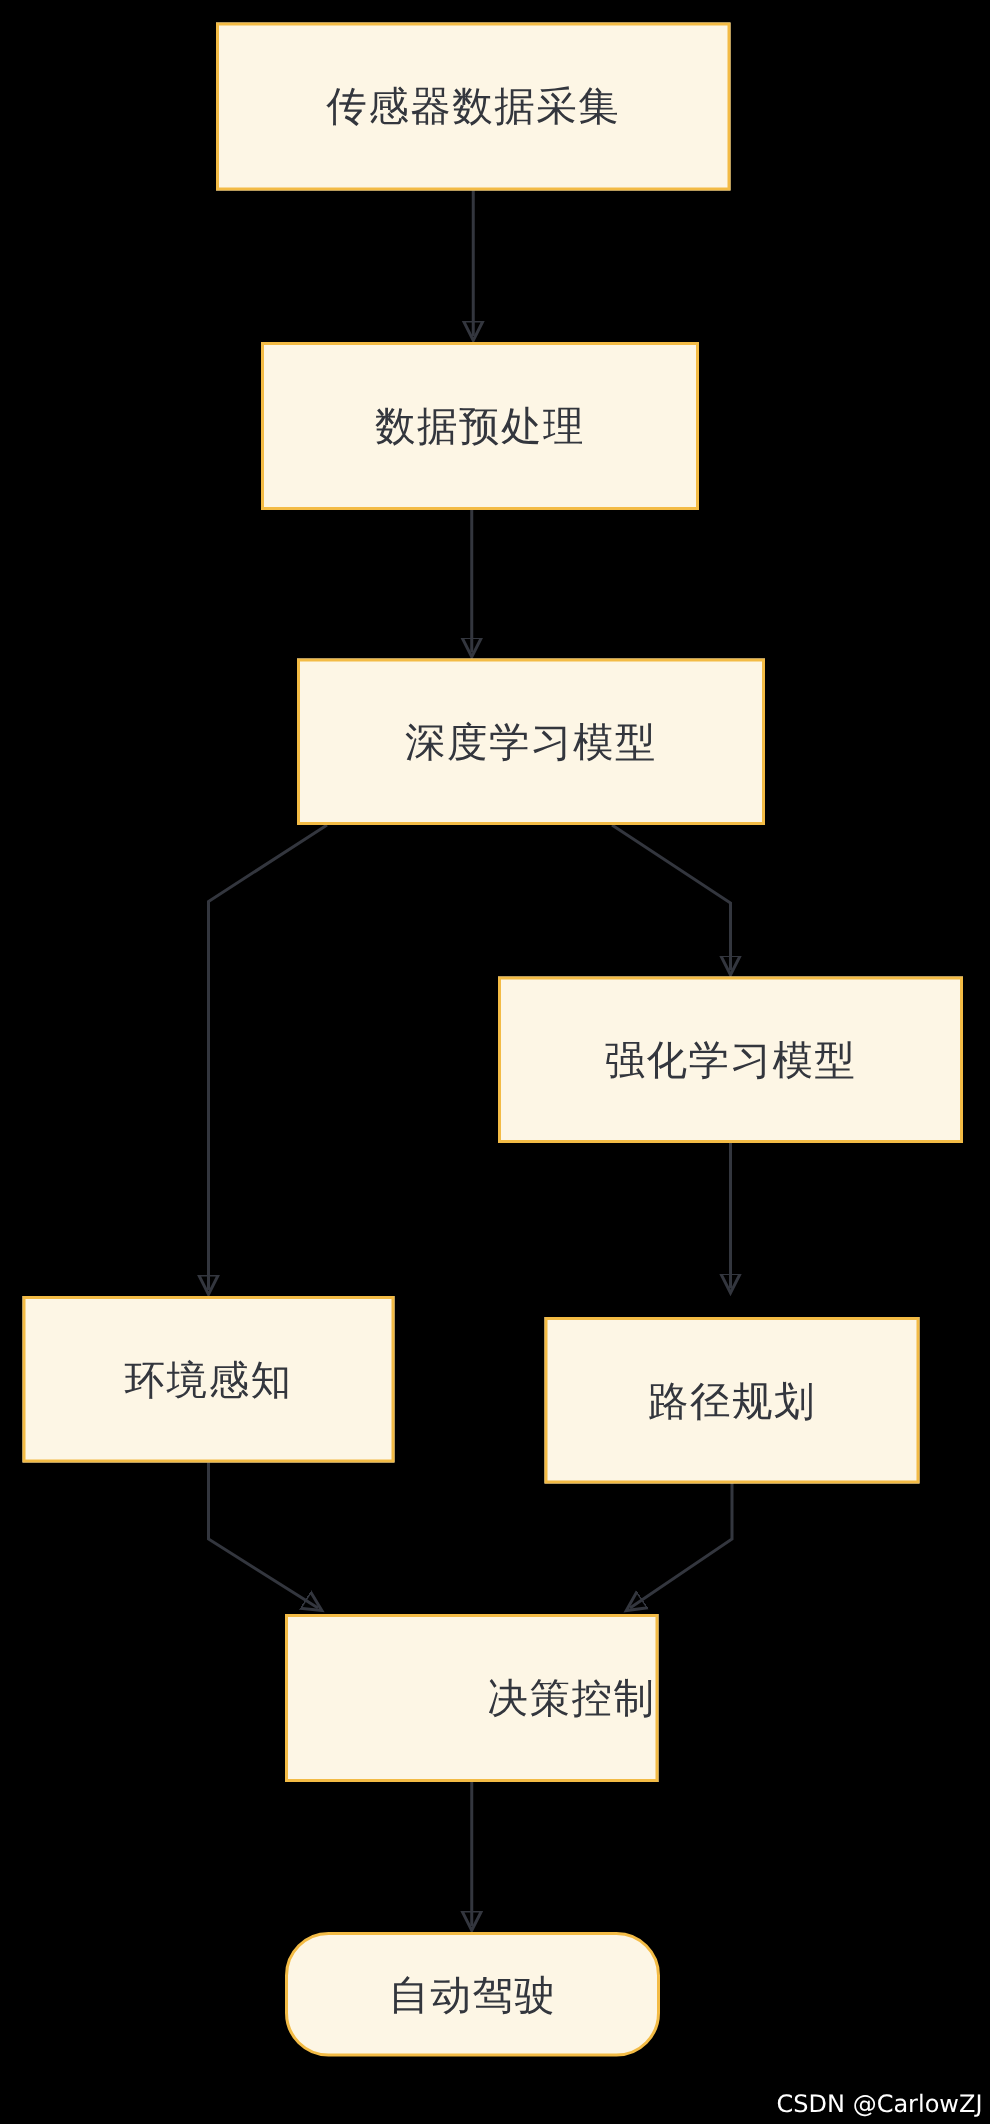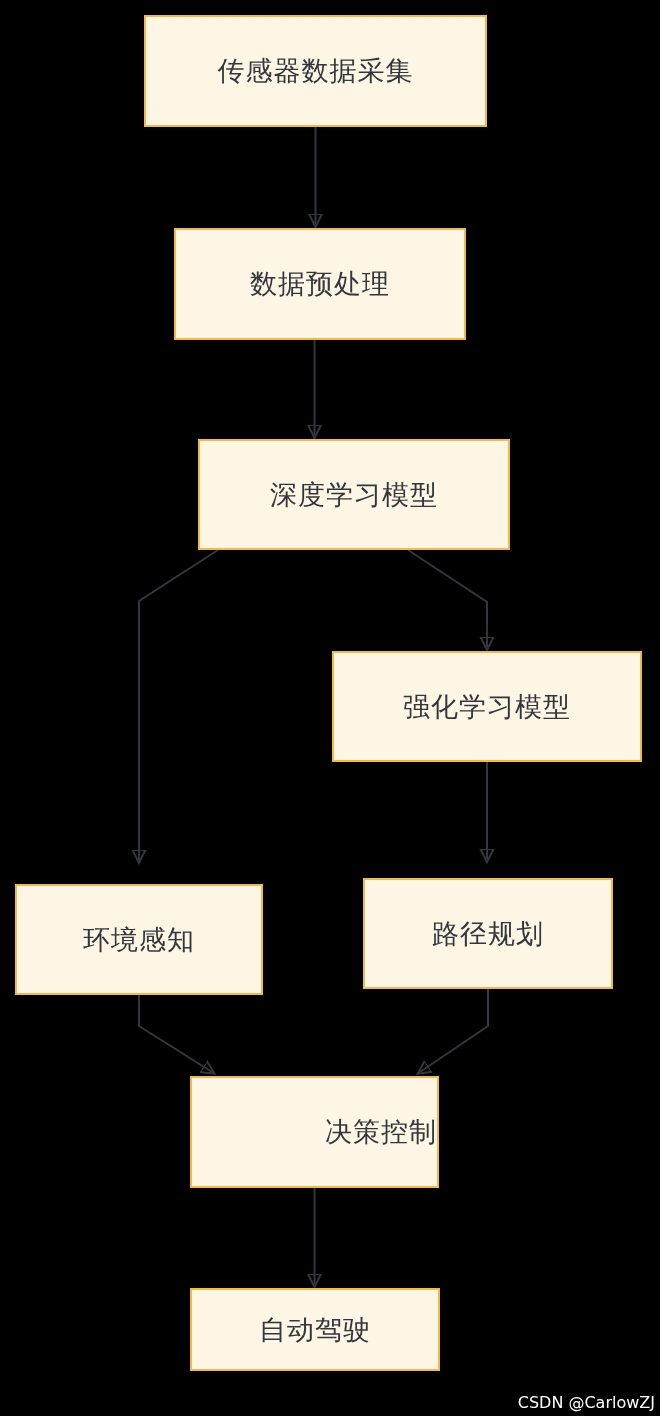--- a/index.html
+++ b/index.html
@@ -77,31 +77,31 @@
   </div>
 
   <div class="node" style="left:158px; top:439px; width:312px; height:111px;margin-left:40px;">
     <span>深度学习模型</span>
   </div>
 
   <div class="node" style="left:332px; top:651px; width:310px; height:111px;">
     <span>强化学习模型</span>
   </div>
 
-  <div class="node" style="left:15px; top:864px; width:248px; height:111px;margin-top:20px;">
+  <div class="node" style="left:15px; top:864px; width:248px; height:111px;">
     <span>环境感知</span>
   </div>
 
   <div class="node" style="left:363px; top:878px; width:250px; height:111px;">
     <span>路径规划</span>
   </div>
 
   <div class="node" style="left:190px; top:1076px; width:249px; height:112px;justify-content:flex-end;">
     <span>决策控制</span>
   </div>
 
-  <div class="node" style="left:190px; top:1288px; width:250px; height:83px;">
+  <div class="node" style="left:190px; top:1288px; width:250px; height:83px;border-radius:29px;">
     <span>自动驾驶</span>
   </div>
 
   <div class="watermark">CSDN @CarlowZJ</div>
 
 </div>
 
 </body></html>

